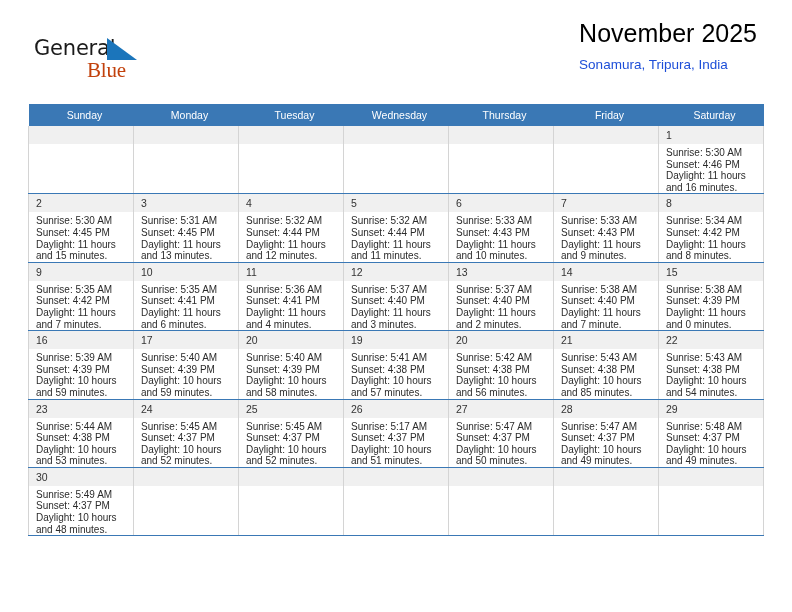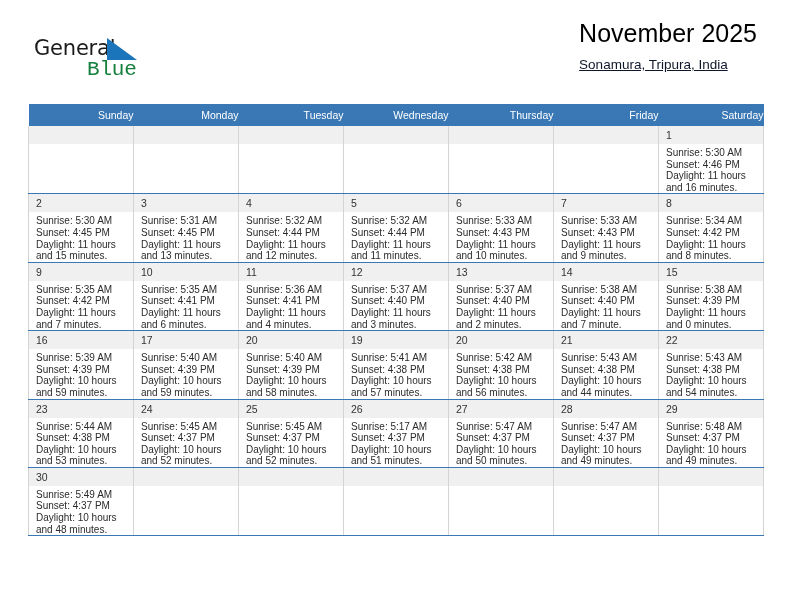--- a/index.html
+++ b/index.html
@@ -45,22 +45,22 @@
     color: #1a1a1a;
     font-family: "DejaVu Sans", sans-serif;
     font-weight: 400;
   }
   .brand-blue {
     position: absolute;
     left: 53px;
     top: 22px;
     font-size: 21px;
     letter-spacing: -0.2px;
-    color: #15803d;
-    font-family: Liberation Mono, monospace;
+    color: #c2410c;
+    font-family: Liberation Serif, serif;
     font-weight: 400;
   }
   .brand-flag {
     position: absolute;
     left: 73px;
     top: 2px;
     width: 30px;
     height: 26px;
   }
 
@@ -72,42 +72,41 @@
   .cal-title {
     font-size: 25px;
     font-weight: 400;
     color: #000000;
     line-height: 30px;
     white-space: nowrap;
   }
   .cal-subtitle {
     font-size: 13.5px;
     font-weight: 400;
-    color: #0f172a;
+    color: #1d4ed8;
     line-height: 19px;
     margin-top: 7px;
     white-space: nowrap;
-    text-decoration: underline;
   }
 
   
   .calendar {
     position: absolute;
     left: 28px;
     top: 104px;
     width: 736px;
     border-collapse: collapse;
     table-layout: fixed;
   }
   .calendar th {
     background: #3a78b5;
     color: #ffffff;
     font-size: 10.5px;
     font-weight: 400;
-    text-align: right;
+    text-align: center;
     padding: 5px 0 5px 7px;
     height: 12px;
     border: none;
   }
   .calendar td {
     vertical-align: top;
     height: 62px;
     padding: 0;
     border-left: 1px solid #d4d4d4;
     border-right: 1px solid #d4d4d4;
@@ -443,21 +442,21 @@
               </div>
             </div>
           </td>
           <td>
             <div class="cell-inner">
               <div class="daynum">21</div>
               <div class="info">
                 <div>Sunrise: 5:43 AM</div>
                 <div>Sunset: 4:38 PM</div>
                 <div>Daylight: 10 hours</div>
-                <div>and 44 minutes.</div>
+                <div>and 85 minutes.</div>
               </div>
             </div>
           </td>
           <td>
             <div class="cell-inner">
               <div class="daynum">22</div>
               <div class="info">
                 <div>Sunrise: 5:43 AM</div>
                 <div>Sunset: 4:38 PM</div>
                 <div>Daylight: 10 hours</div>

